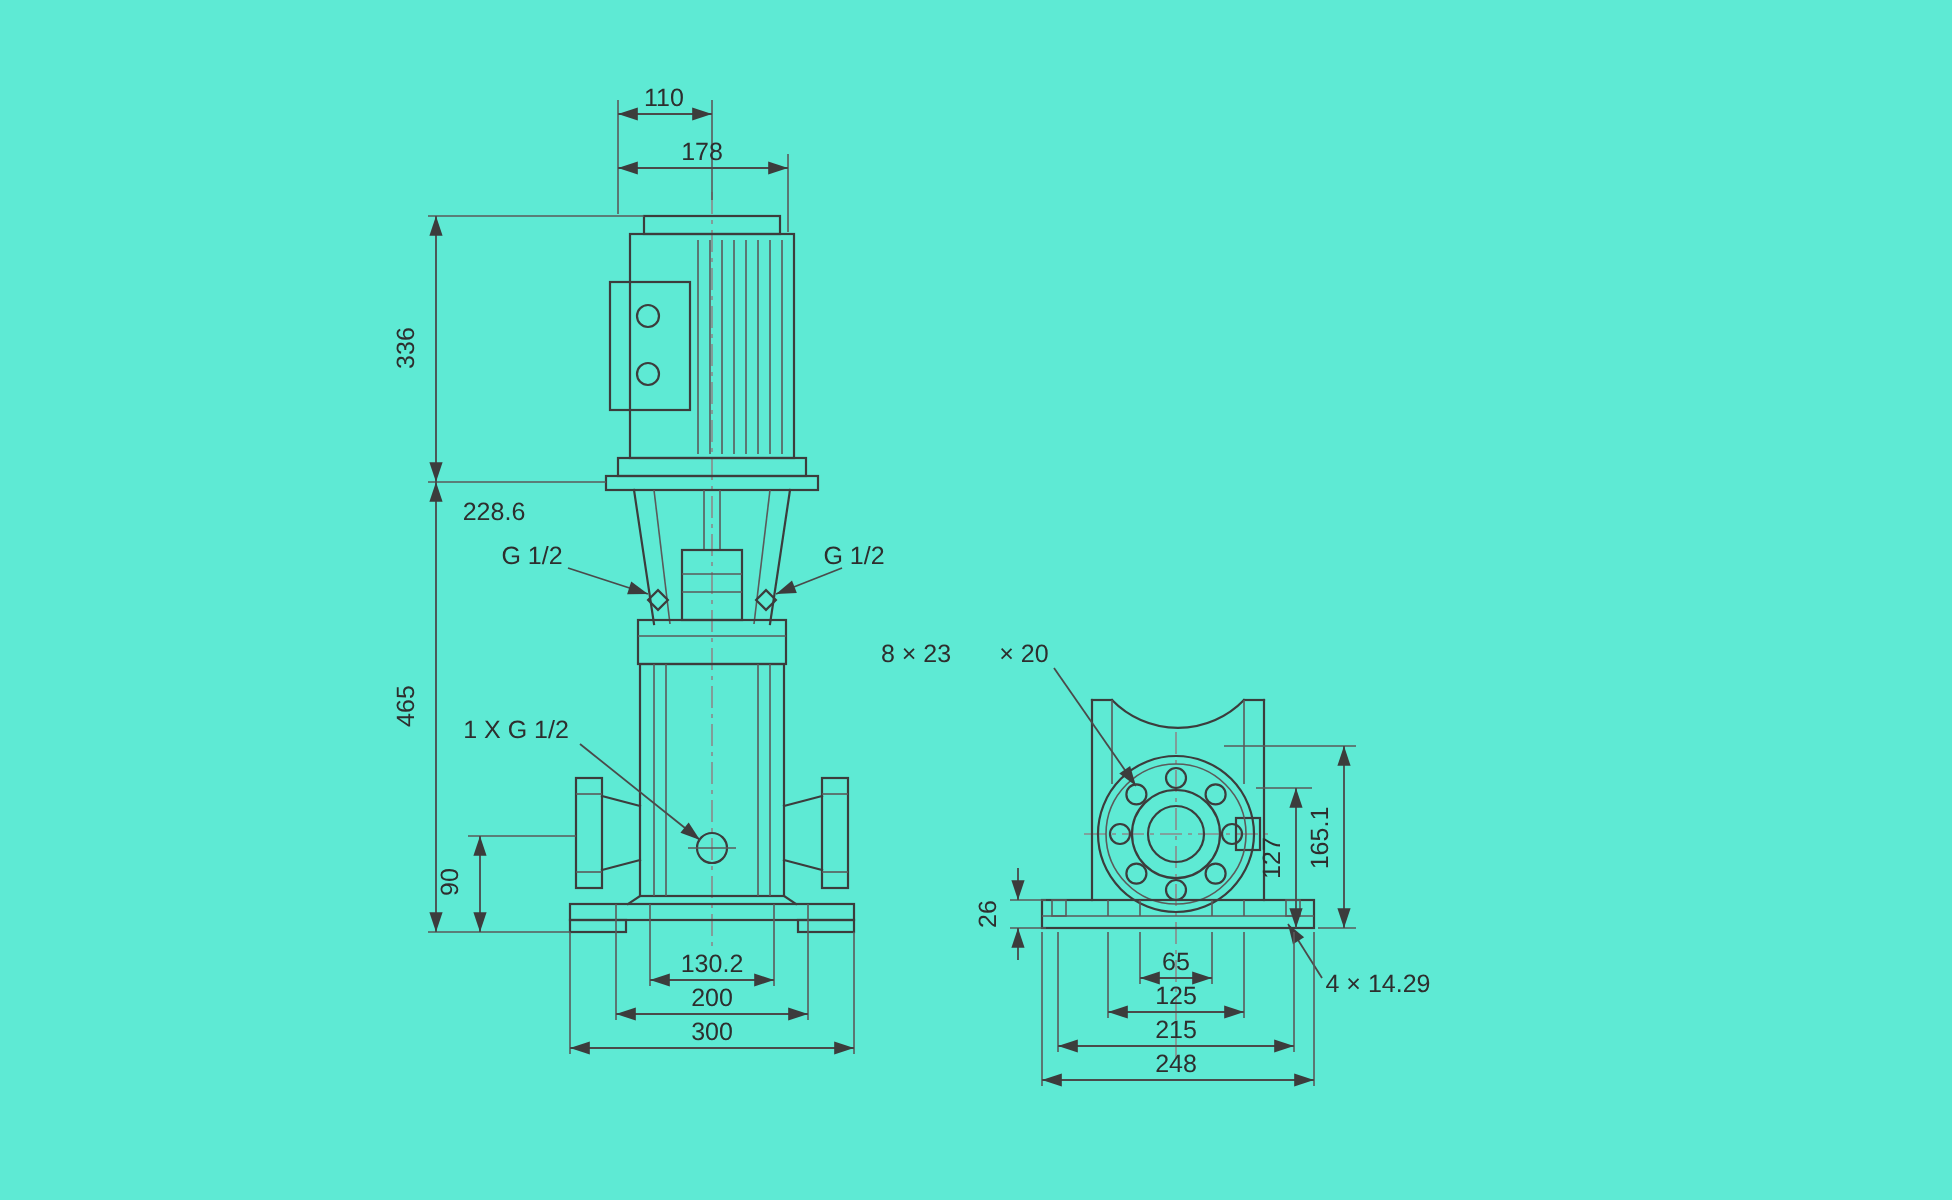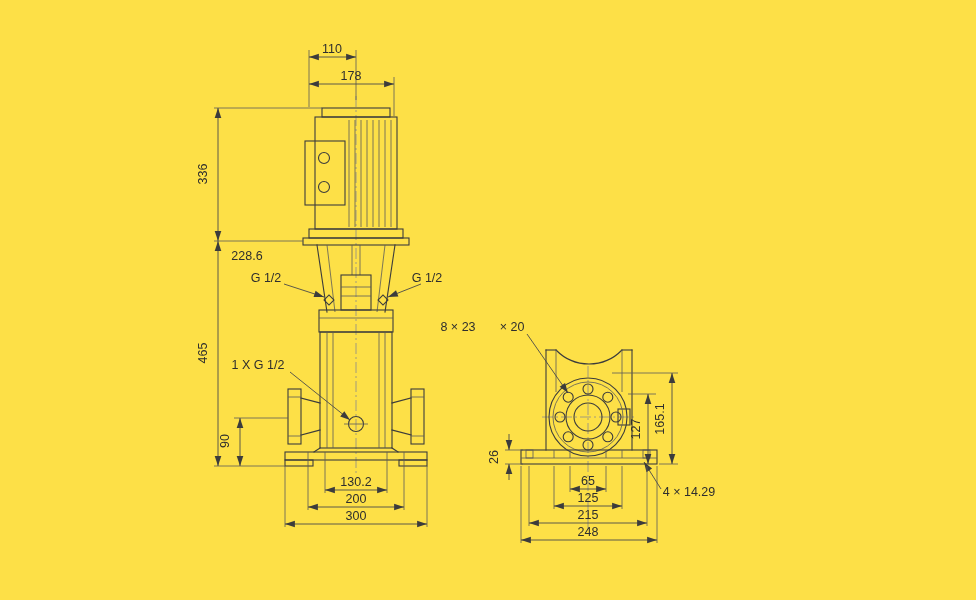--- a/index.html
+++ b/index.html
@@ -1,16 +1,16 @@
 <!DOCTYPE html>
 <html><head>
 <meta charset="utf-8">
 <style>
   html,body{margin:0;padding:0;background:#ffffff;}
-  .canvas{position:relative;width:976px;height:600px;background:#fde047;overflow:hidden;
+  .canvas{position:relative;width:976px;height:600px;background:#5eead4;overflow:hidden;
           font-family:"Liberation Sans",sans-serif;}
   .ln{stroke:#3c3c3c;stroke-width:1.1;fill:none;stroke-linecap:square;}
   .thin{stroke:#5a5a5a;stroke-width:0.8;fill:none;}
   .dim{stroke:#4a4a4a;stroke-width:0.9;fill:none;}
   .cl{stroke:#8a8a8a;stroke-width:0.8;fill:none;stroke-dasharray:11 3 2 3;}
   .lbl{font-family:"Liberation Sans",sans-serif;font-size:12.5px;fill:#2e2e2e;}
 </style>
 </head>
 <body>
 

